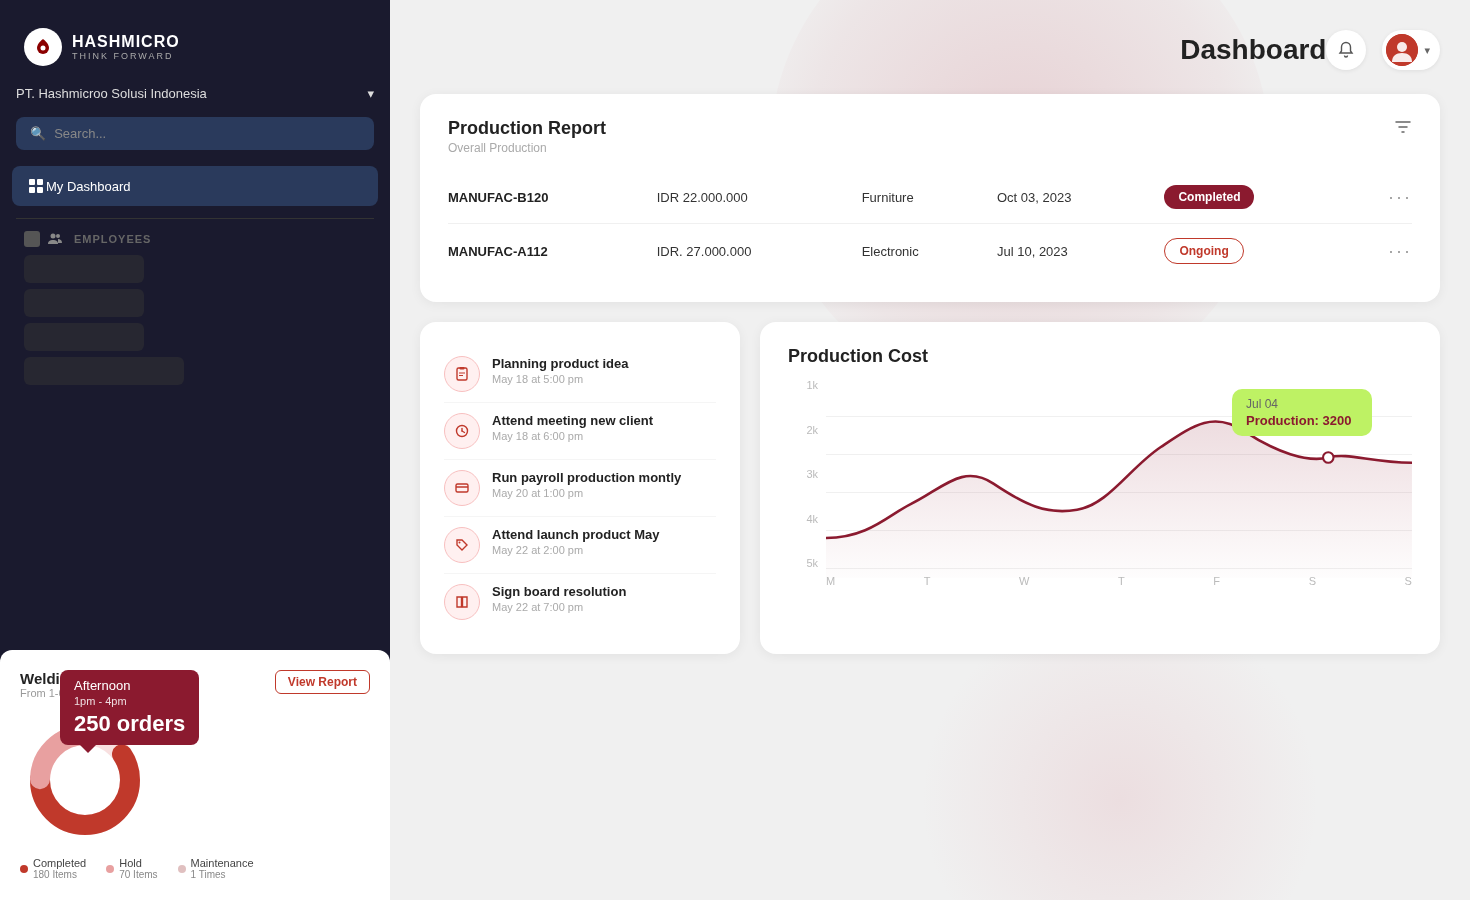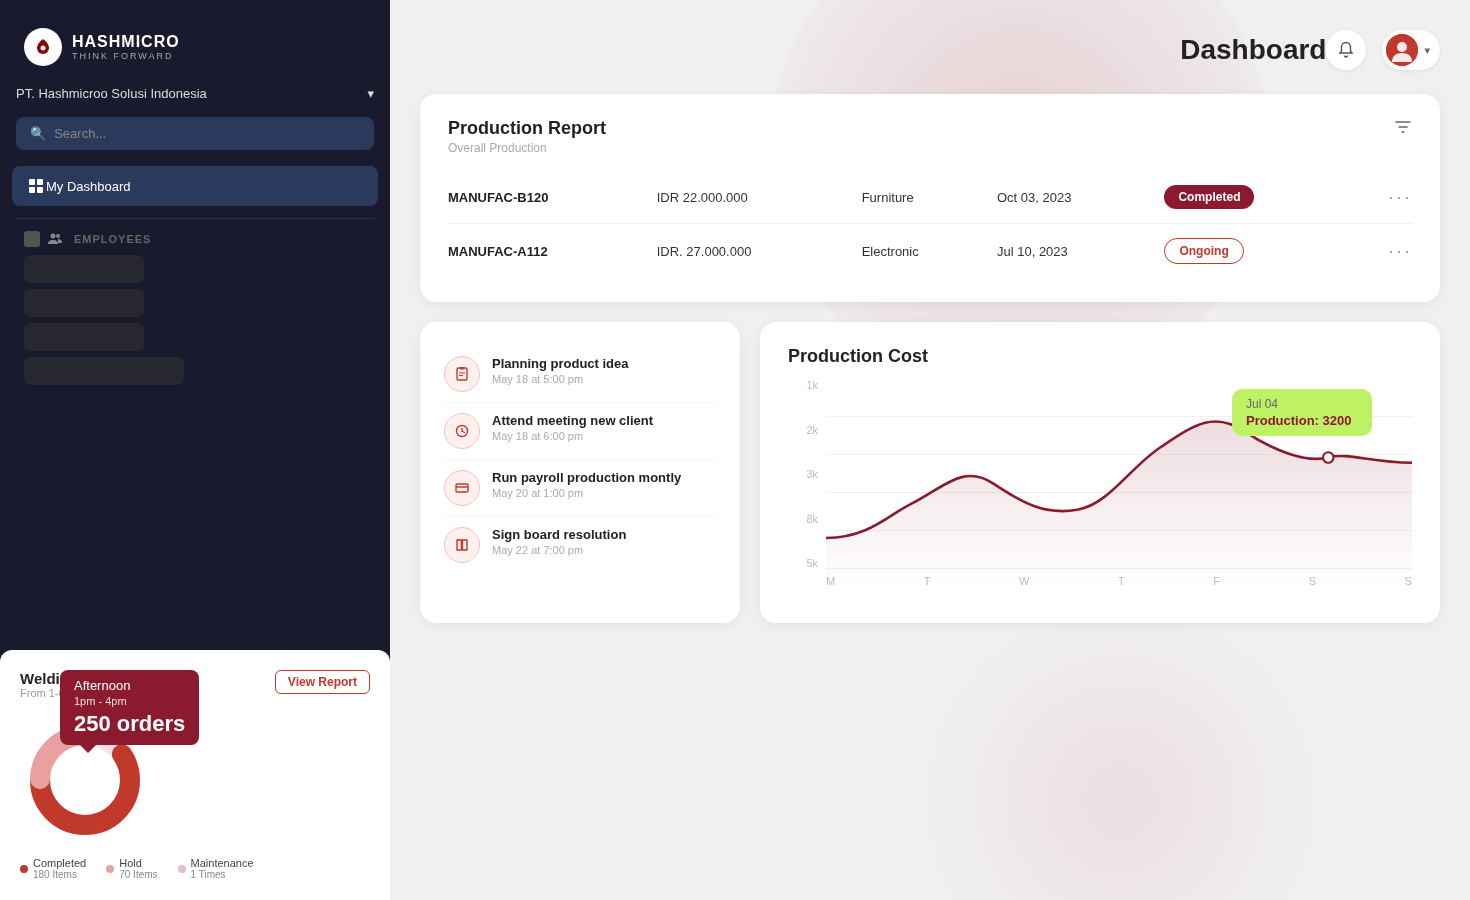--- a/index.html
+++ b/index.html
@@ -758,40 +758,52 @@
               </svg>
       </div>
       <div class="activity-info">
         <div class="activity-title">Run payroll production montly</div>
         <div class="activity-time">May 20 at 1:00 pm</div>
       </div>
     </div>
           <div class="activity-item">
       <div class="activity-icon">
         <svg width="16" height="16" viewBox="0 0 16 16" fill="none">
+                <path d="M3 3h5l5 5-5 5-5-5V3z" stroke="#c0392b" stroke-width="1.4"></path>
+                <circle cx="5.5" cy="5.5" r="1" fill="#c0392b"></circle>
+              </svg>
+      </div>
+      <div class="activity-info">
+        <div class="activity-title">Attend launch product May</div>
+        <div class="activity-time">May 22 at 2:00 pm</div>
+      </div>
+    </div>
+          <div class="activity-item">
+      <div class="activity-icon">
+        <svg width="16" height="16" viewBox="0 0 16 16" fill="none">
                 <path d="M3 3h4.5v10H3z" stroke="#c0392b" stroke-width="1.4"></path>
                 <path d="M8.5 3H13v10H8.5z" stroke="#c0392b" stroke-width="1.4"></path>
                 <line x1="8" y1="3" x2="8" y2="13" stroke="#c0392b" stroke-width="1"></line>
               </svg>
       </div>
       <div class="activity-info">
         <div class="activity-title">Sign board resolution</div>
         <div class="activity-time">May 22 at 7:00 pm</div>
       </div>
     </div>
         </div>
     </div>
 
     <div class="production-cost-card">
       <div class="card-title">Production Cost</div>
       <div class="chart-area">
 
         <div class="y-axis">
           <span class="y-label">5k</span>
-          <span class="y-label">8k</span>
+          <span class="y-label">4k</span>
           <span class="y-label">3k</span>
           <span class="y-label">2k</span>
           <span class="y-label">1k</span>
         </div>
 
         <div class="chart-grid">
           <div class="grid-line" style="bottom:80%;"></div>
           <div class="grid-line" style="bottom:60%;"></div>
           <div class="grid-line" style="bottom:40%;"></div>
           <div class="grid-line" style="bottom:20%;"></div>

